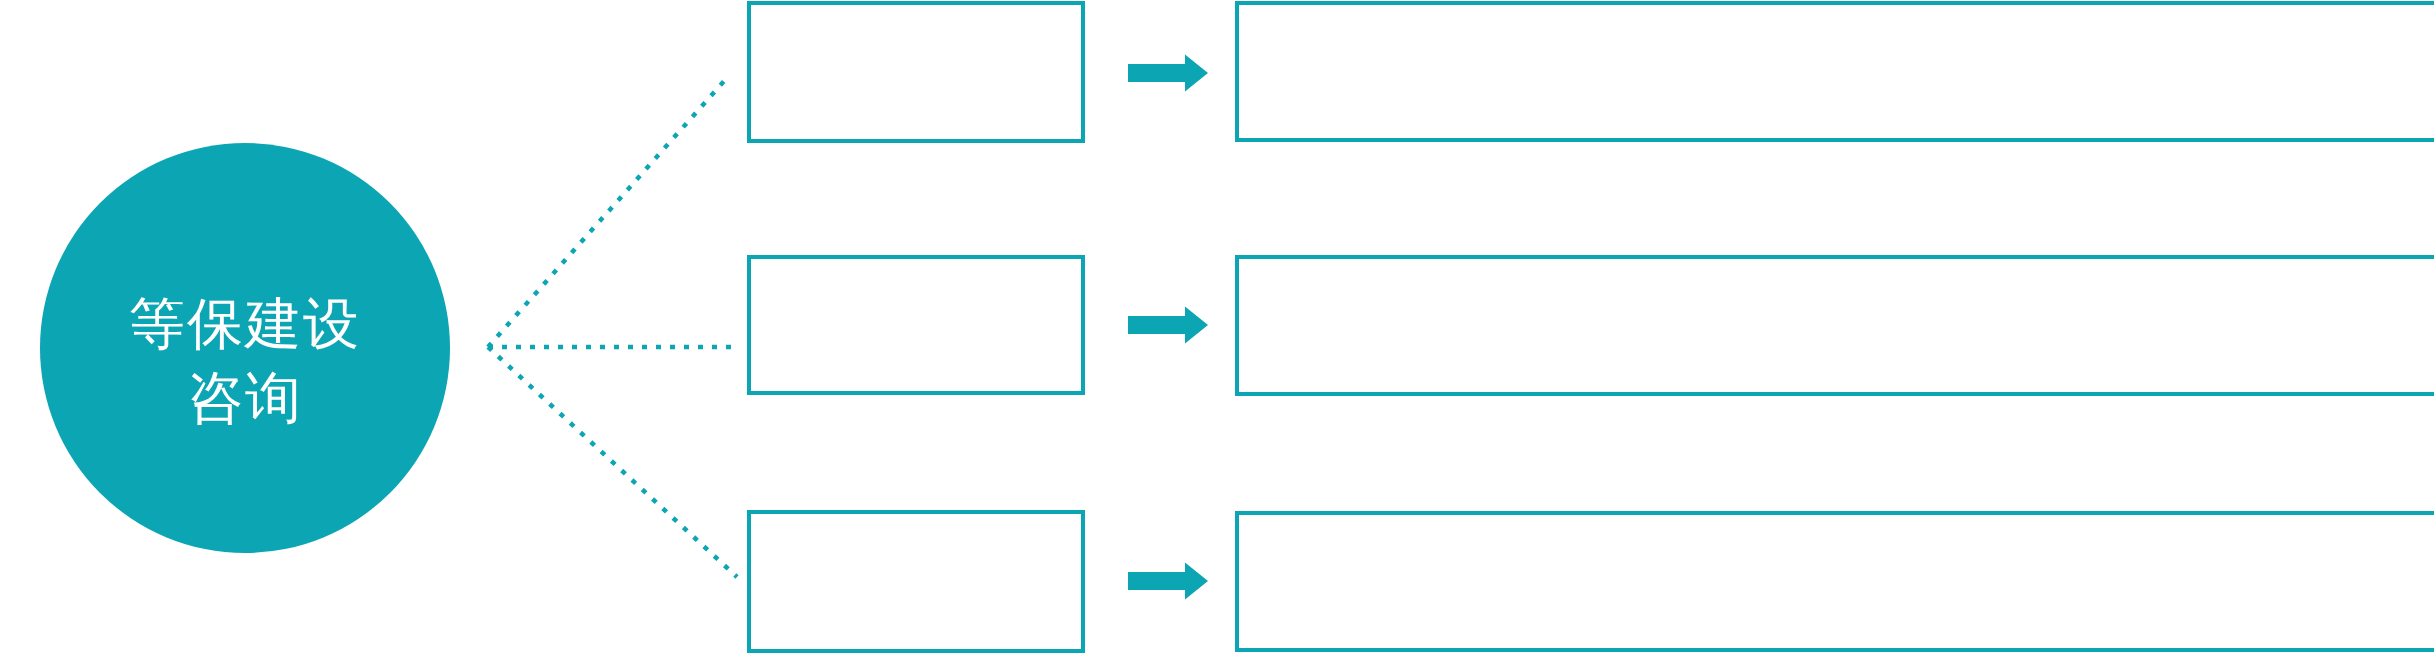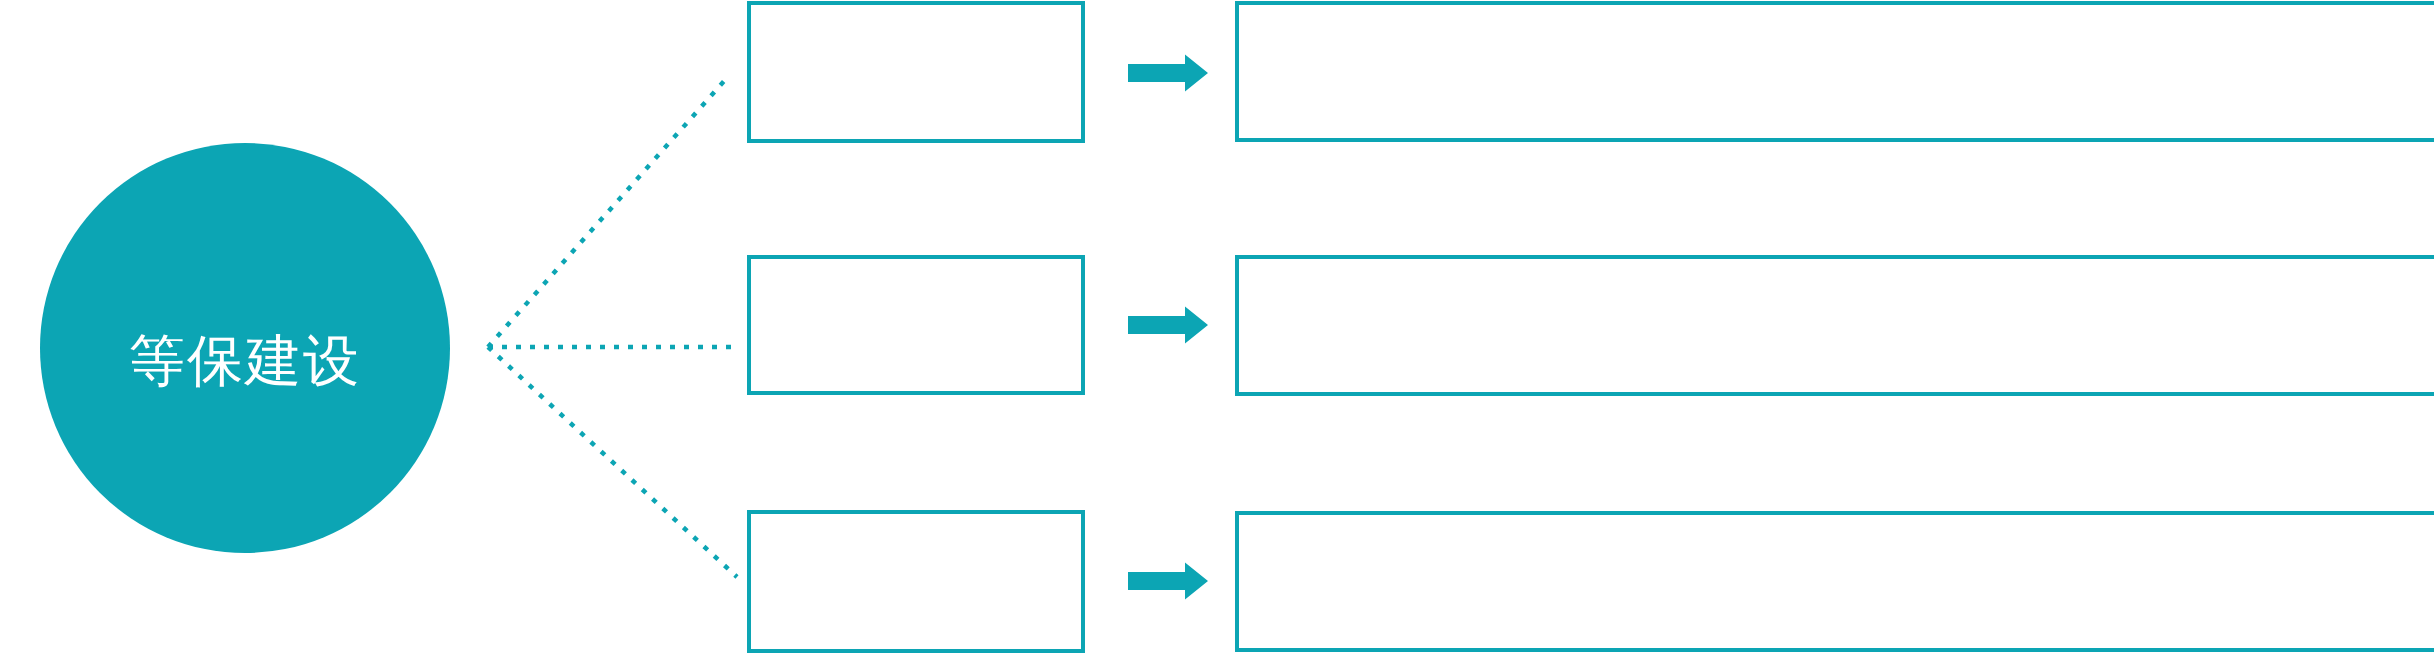--- a/index.html
+++ b/index.html
@@ -98,20 +98,21 @@
 
   <svg class="connectors" viewBox="0 0 2434 655">
     <line x1="453" y1="347" x2="690" y2="80"></line>
     <line x1="453" y1="347" x2="700" y2="347"></line>
     <line x1="453" y1="347" x2="702" y2="577"></line>
   </svg>
 
   <div class="hub">
     <div class="hub-label">
       <span>等保建设</span><br>
+      <span>咨询</span>
     </div>
   </div>
 
   <div class="step-box" style="top:1px;height:142px;">
     <span></span>
   </div>
   <svg class="flow-arrow" style="top:53px;" viewBox="0 0 80 40">
     <polygon points="0,11 57,11 57,1.5 80,20 57,38.5 57,29 0,29"></polygon>
   </svg>
   <div class="detail-box" style="top:1px;height:141px;">

